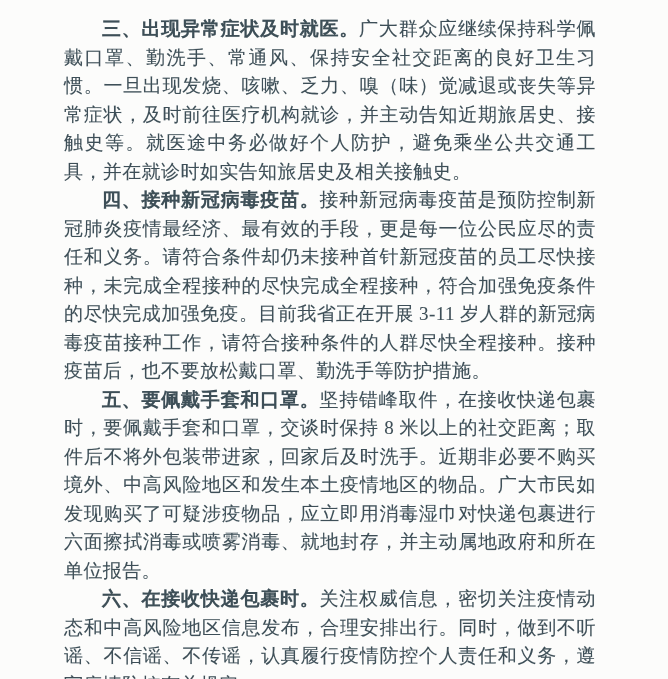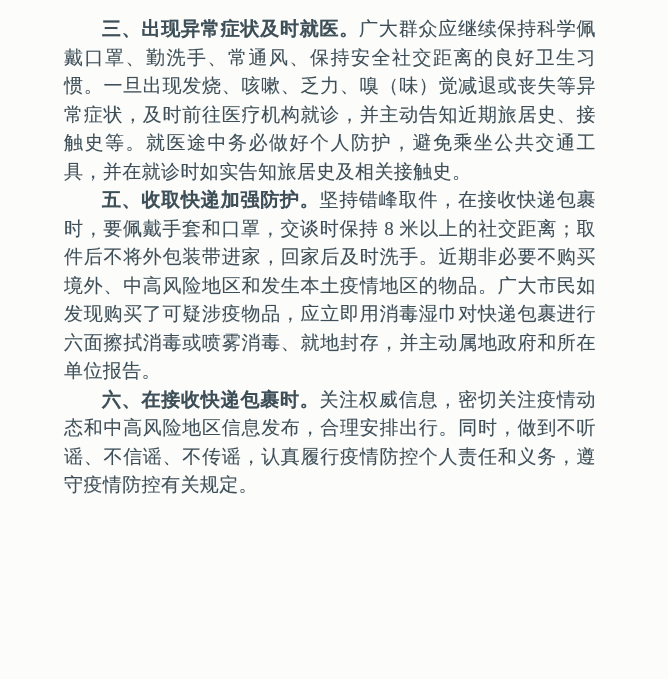--- a/index.html
+++ b/index.html
@@ -35,17 +35,18 @@
     font-weight: bold;
   }
 </style>
 </head>
 <body style="background: rgb(252, 252, 251);">
 
 <div class="page" style="background: rgb(252, 252, 251); color: rgb(62, 79, 88);">
 
     <p class="para"><span class="para-lead">三、出现异常症状及时就医。</span><span class="para-body">广大群众应继续保持科学佩戴口罩、勤洗手、常通风、保持安全社交距离的良好卫生习惯。一旦出现发烧、咳嗽、乏力、嗅（味）觉减退或丧失等异常症状，及时前往医疗机构就诊，并主动告知近期旅居史、接触史等。就医途中务必做好个人防护，避免乘坐公共交通工具，并在就诊时如实告知旅居史及相关接触史。</span></p>
 
+    <p class="para"><span class="para-lead">四、接种新冠病毒疫苗。</span><span class="para-body">接种新冠病毒疫苗是预防控制新冠肺炎疫情最经济、最有效的手段，更是每一位公民应尽的责任和义务。请符合条件却仍未接种首针新冠疫苗的员工尽快接种，未完成全程接种的尽快完成全程接种，符合加强免疫条件的尽快完成加强免疫。目前我省正在开展 3-11 岁人群的新冠病毒疫苗接种工作，请符合接种条件的人群尽快全程接种。接种疫苗后，也不要放松戴口罩、勤洗手等防护措施。</span></p>
 
-    <p class="para"><span class="para-lead">五、收取快递加强防护。</span><span class="para-body">坚持错峰取件，在接收快递包裹时，要佩戴手套和口罩，交谈时保持 8 米以上的社交距离；取件后不将外包装带进家，回家后及时洗手。近期非必要不购买境外、中高风险地区和发生本土疫情地区的物品。广大市民如发现购买了可疑涉疫物品，应立即用消毒湿巾对快递包裹进行六面擦拭消毒或喷雾消毒、就地封存，并主动属地政府和所在单位报告。</span></p>
+    <p class="para"><span class="para-lead">五、要佩戴手套和口罩。</span><span class="para-body">坚持错峰取件，在接收快递包裹时，要佩戴手套和口罩，交谈时保持 8 米以上的社交距离；取件后不将外包装带进家，回家后及时洗手。近期非必要不购买境外、中高风险地区和发生本土疫情地区的物品。广大市民如发现购买了可疑涉疫物品，应立即用消毒湿巾对快递包裹进行六面擦拭消毒或喷雾消毒、就地封存，并主动属地政府和所在单位报告。</span></p>
 
     <p class="para"><span class="para-lead">六、在接收快递包裹时。</span><span class="para-body">关注权威信息，密切关注疫情动态和中高风险地区信息发布，合理安排出行。同时，做到不听谣、不信谣、不传谣，认真履行疫情防控个人责任和义务，遵守疫情防控有关规定。</span></p>
   </div>
 
 </body></html>

